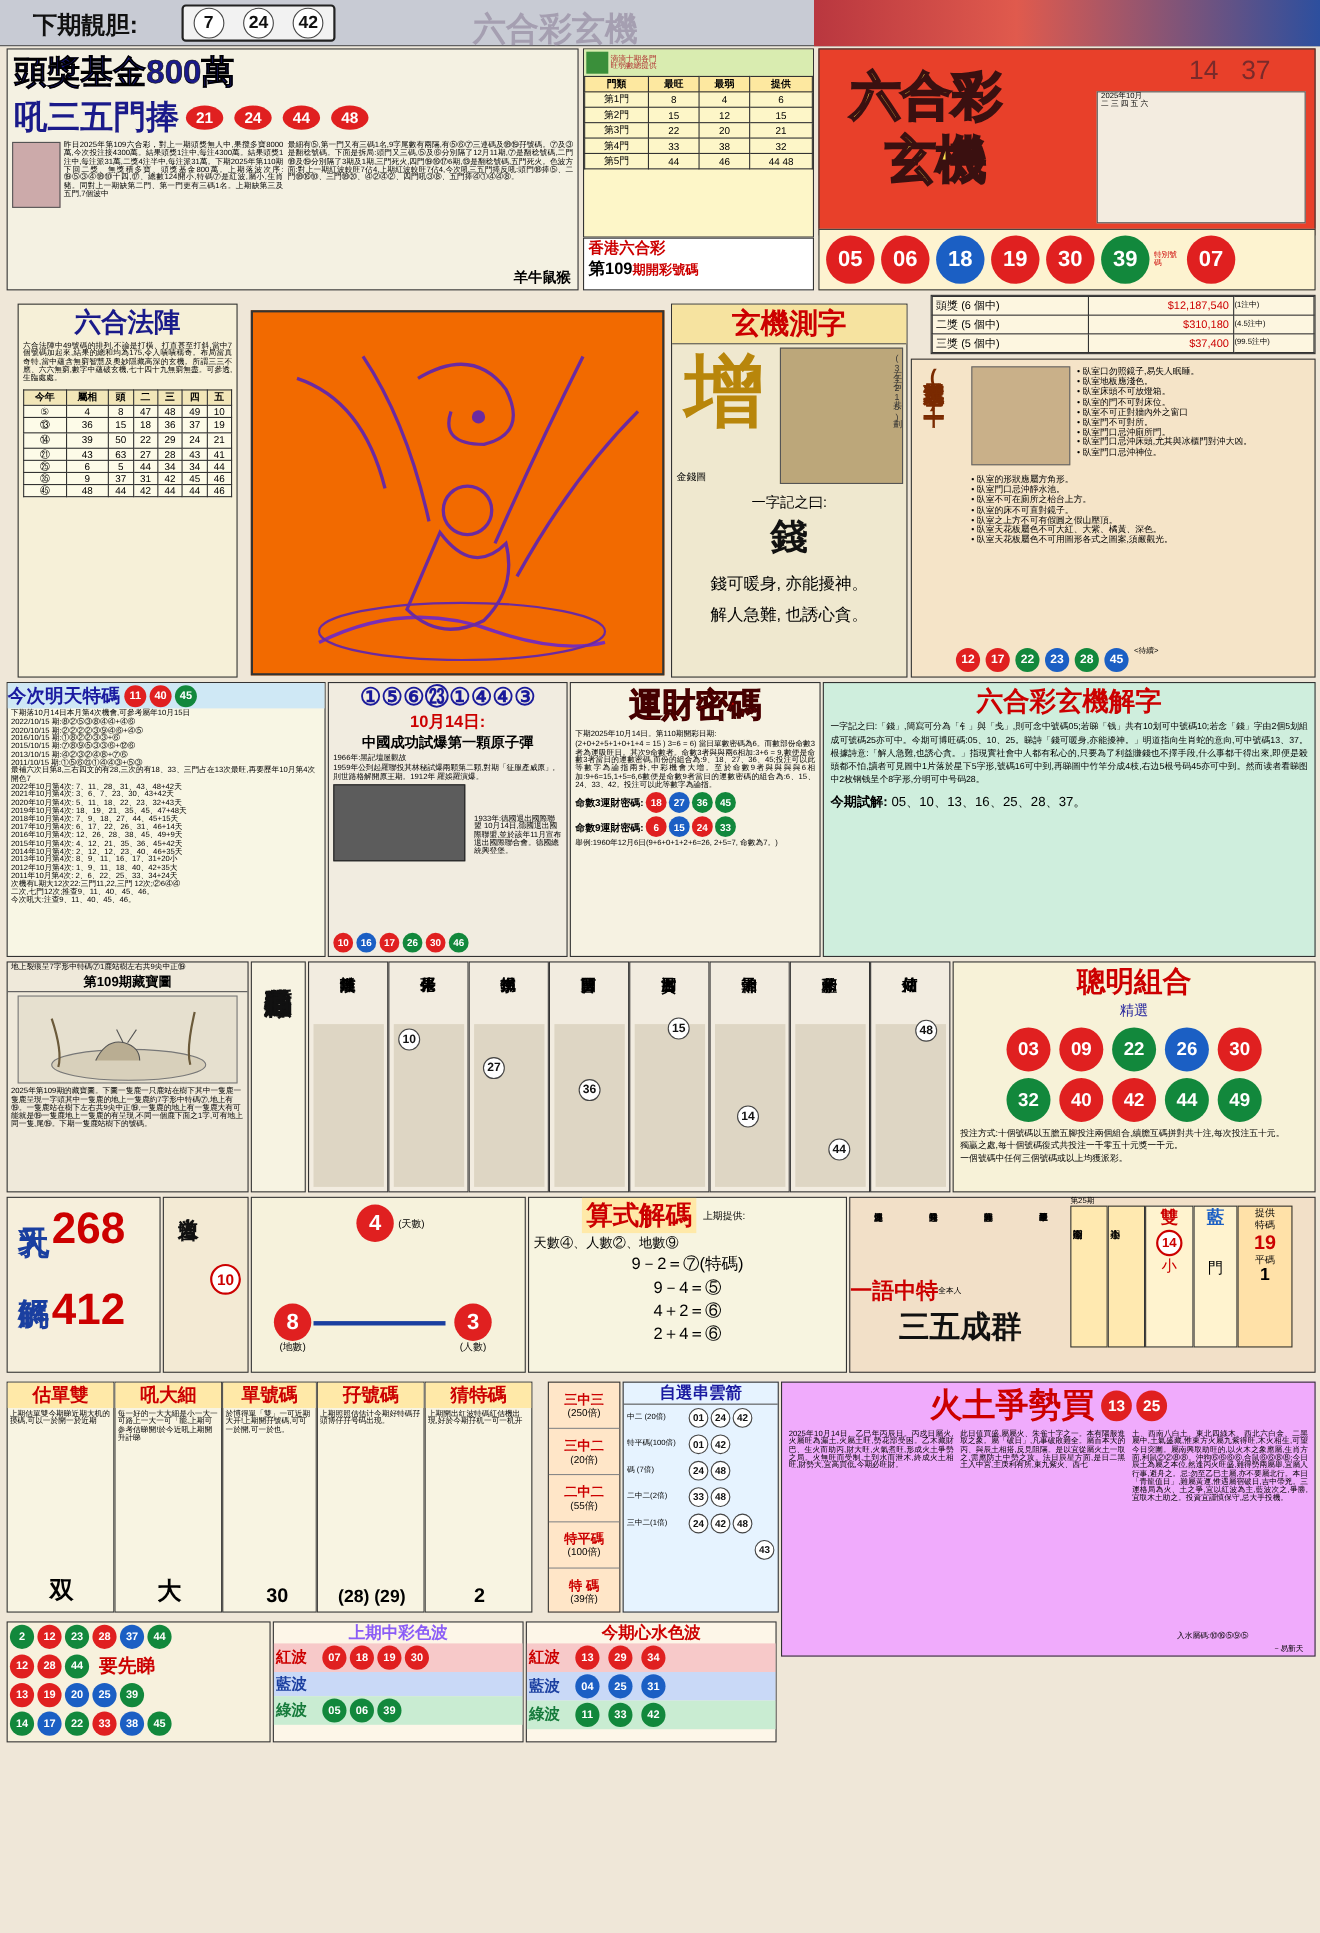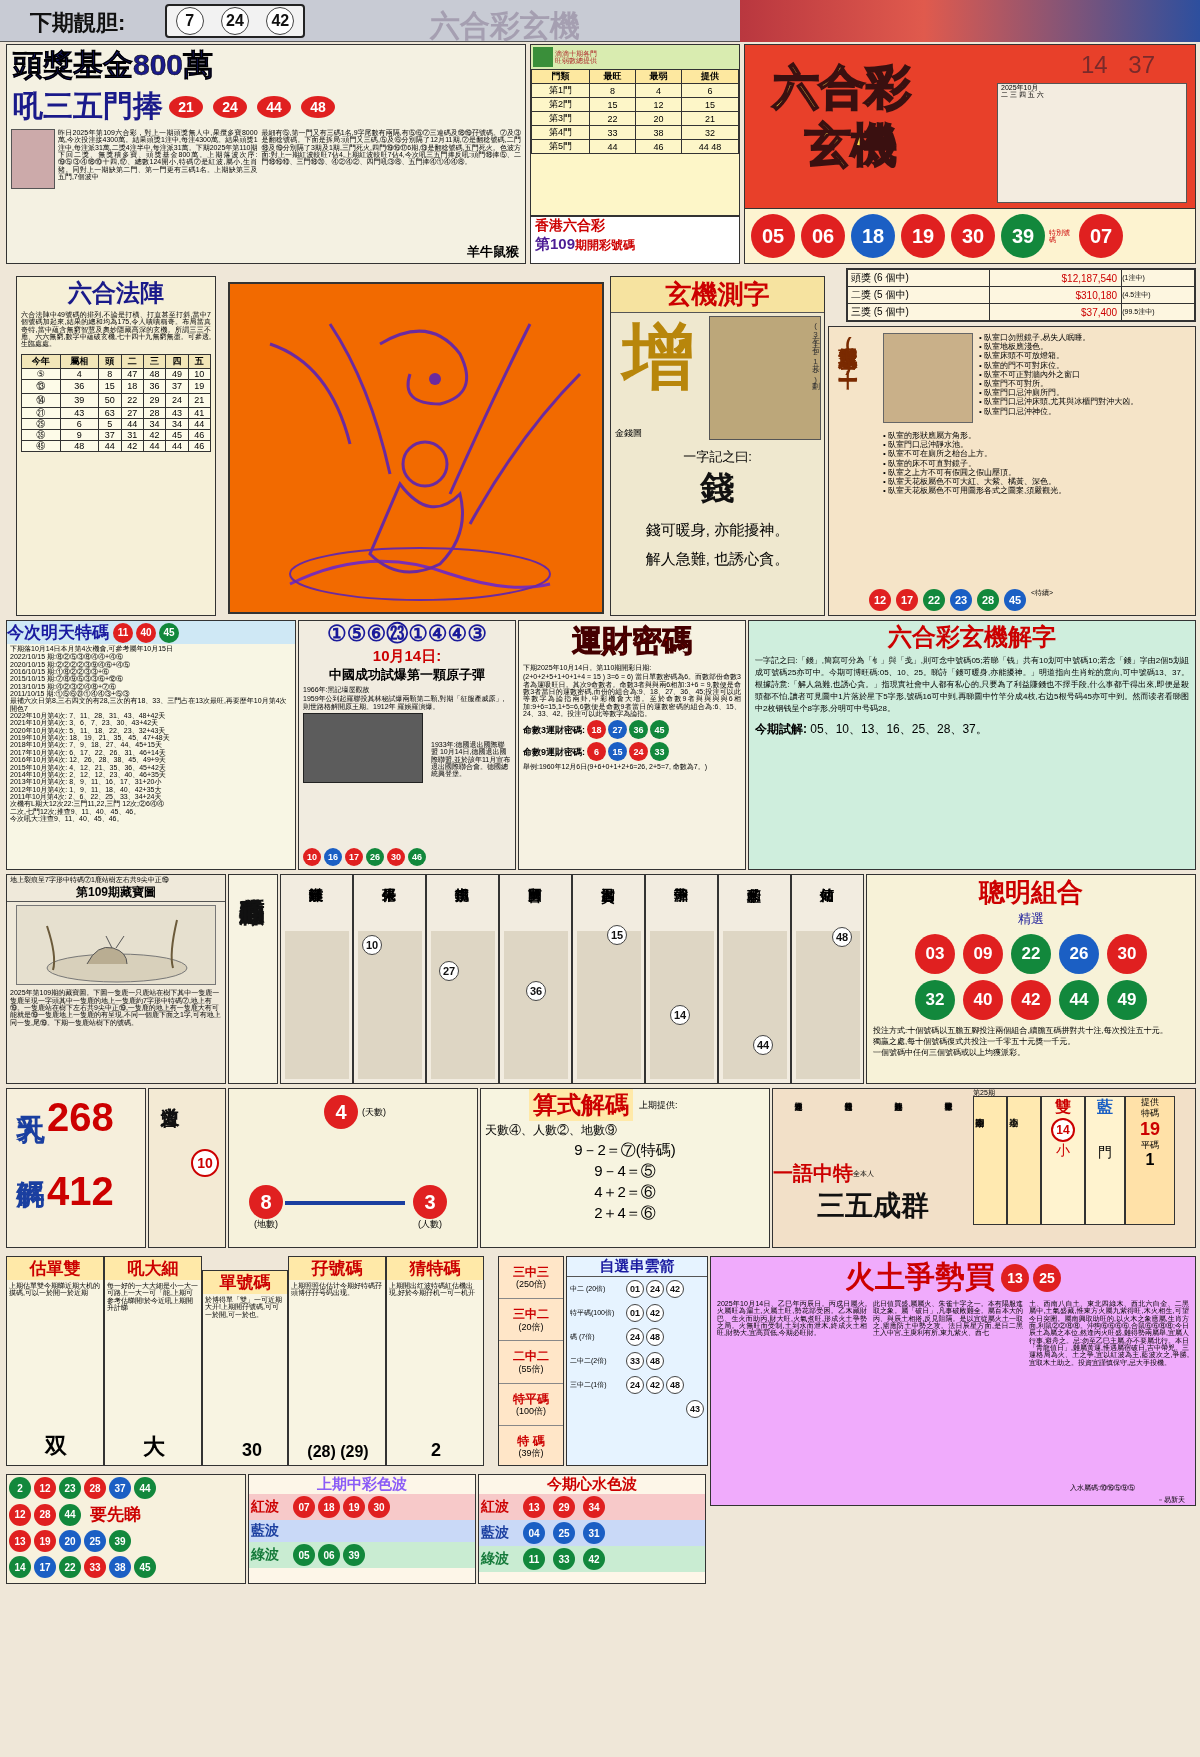--- a/index.html
+++ b/index.html
@@ -107,21 +107,21 @@
             <td class="cell">46</td>
             <td class="cell">44 48</td>
           </tr>
     </tbody>
       </table>
   </div>
 
   <div class="abs cell" style="left:530px;top:216px;width:210px;height:48px;background:#fff;">
     <div style="font-size:14px;font-weight:bold;color:#c00;padding-left:4px;">香港六合彩</div>
     <div style="display:flex;align-items:baseline;padding-left:4px;">
-      <span style="font-size:15px;font-weight:bold;color:#4c1d95;">第109</span>
+      <span style="font-size:15px;font-weight:bold;color:#000000;">第109</span>
       <span style="font-size:12px;font-weight:bold;color:#c00;">期開彩號碼</span>
     </div>
   </div>
 
   <div class="abs" style="left:744px;top:44px;width:452px;height:170px;background:#e8402a;border:1px solid #333;">
     <div style="position:absolute;left:28px;top:12px;font-size:46px;font-weight:bold;color:#ffe14d;-webkit-text-stroke:2px #3a1010;">六合彩</div>
     <div style="position:absolute;left:60px;top:70px;font-size:46px;font-weight:bold;color:#ffe14d;-webkit-text-stroke:2px #3a1010;">玄機</div>
     <div style="position:absolute;right:40px;top:6px;font-size:24px;color:#7a2a2a;">
       <span>14</span>
       <span style="margin-left:14px;">37</span>
@@ -562,21 +562,21 @@
     <div class="cell" style="width:98px;background:#f8f4e2;position:relative;">
       <div style="text-align:center;font-size:17px;font-weight:bold;color:#c00;background:#ffe9a8;">估單雙</div>
       <div class="tiny" style="padding:2px;">上期估單雙今期睇近期大机的摸碼,可以一於開一於近期</div>
       <div style="position:absolute;bottom:4px;width:98px;text-align:center;font-size:22px;font-weight:bold;">双</div>
     </div>
     <div class="cell" style="width:98px;background:#f8f4e2;">
       <div style="text-align:center;font-size:17px;font-weight:bold;color:#c00;background:#ffe9a8;">吼大細</div>
       <div class="tiny" style="padding:2px;">每一好的一大大細是小一大一可路上一大一可「能,上期可参考估睇開!於今近吼上期開升計睇</div>
       <div style="position:absolute;bottom:4px;width:98px;text-align:center;font-size:22px;font-weight:bold;">大</div>
     </div>
-    <div class="cell" style="width:86px;background:#f8f4e2;position:relative;margin-top:14px;">
+    <div class="cell" style="width:86px;background:#f8f4e2;position:relative;">
       <div style="text-align:center;font-size:17px;font-weight:bold;color:#c00;background:#ffe9a8;">單號碼</div>
       <div class="tiny" style="padding:2px;">於博得單「雙」一可近期大开!上期開孖號碼,可可一於開,可一於也。</div>
       <div style="position:absolute;bottom:4px;width:98px;text-align:center;font-size:18px;font-weight:bold;">30</div>
     </div>
     <div class="cell" style="width:98px;background:#f8f4e2;position:relative;">
       <div style="text-align:center;font-size:17px;font-weight:bold;color:#c00;background:#ffe9a8;">孖號碼</div>
       <div class="tiny" style="padding:2px;">上期照照估估计今期好特碼孖頭博仔孖号码出现。</div>
       <div style="position:absolute;bottom:4px;width:98px;text-align:center;font-size:16px;font-weight:bold;">(28) (29)</div>
     </div>
     <div class="cell" style="width:98px;background:#f8f4e2;position:relative;">

